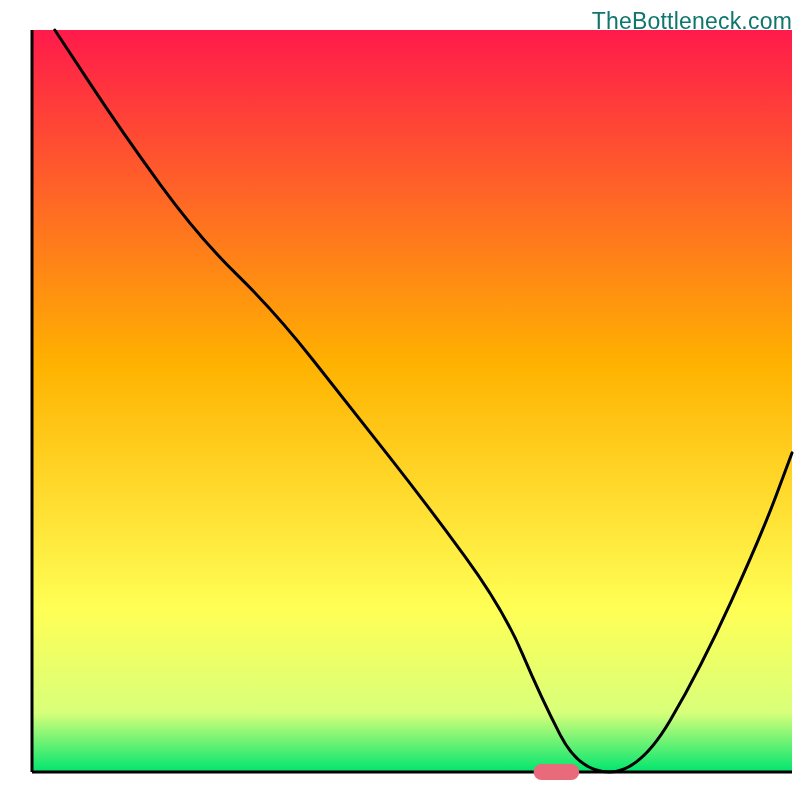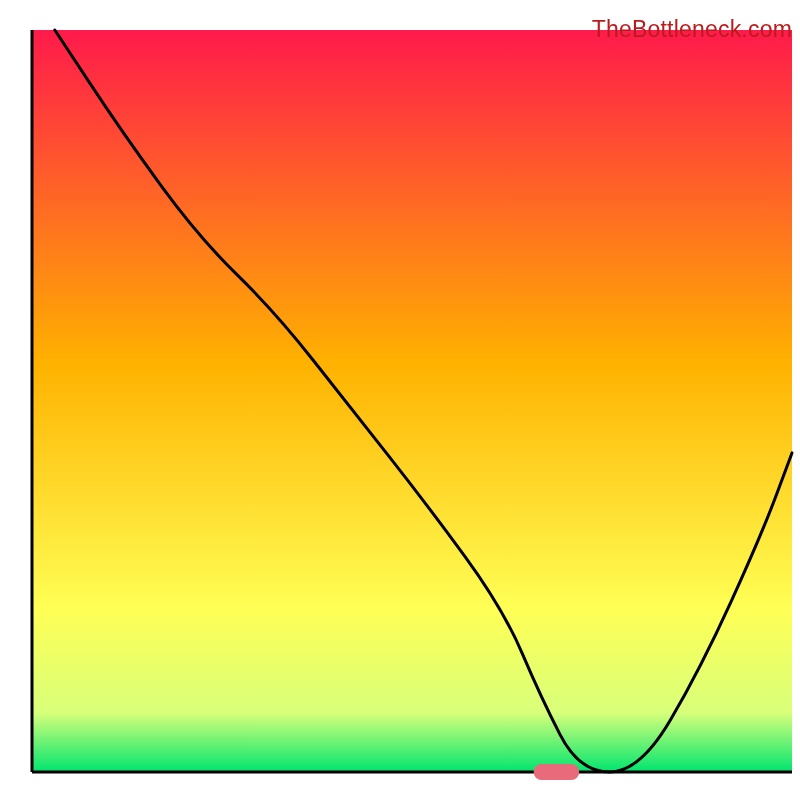--- a/index.html
+++ b/index.html
@@ -11,23 +11,23 @@
     overflow: hidden;
     font-family: Arial, Helvetica, sans-serif;
   }
   .frame {
     position: relative;
     width: 800px;
     height: 800px;
   }
   .watermark {
     position: absolute;
-    top: 16px;
+    top: 8px;
     right: 8px;
-    color: #b91c1c;
+    color: #0f766e;
     font-size: 23px;
     font-weight: 400;
     letter-spacing: 0.2px;
   }
   svg {
     display: block;
   }
 </style>
 </head>
 <body>

